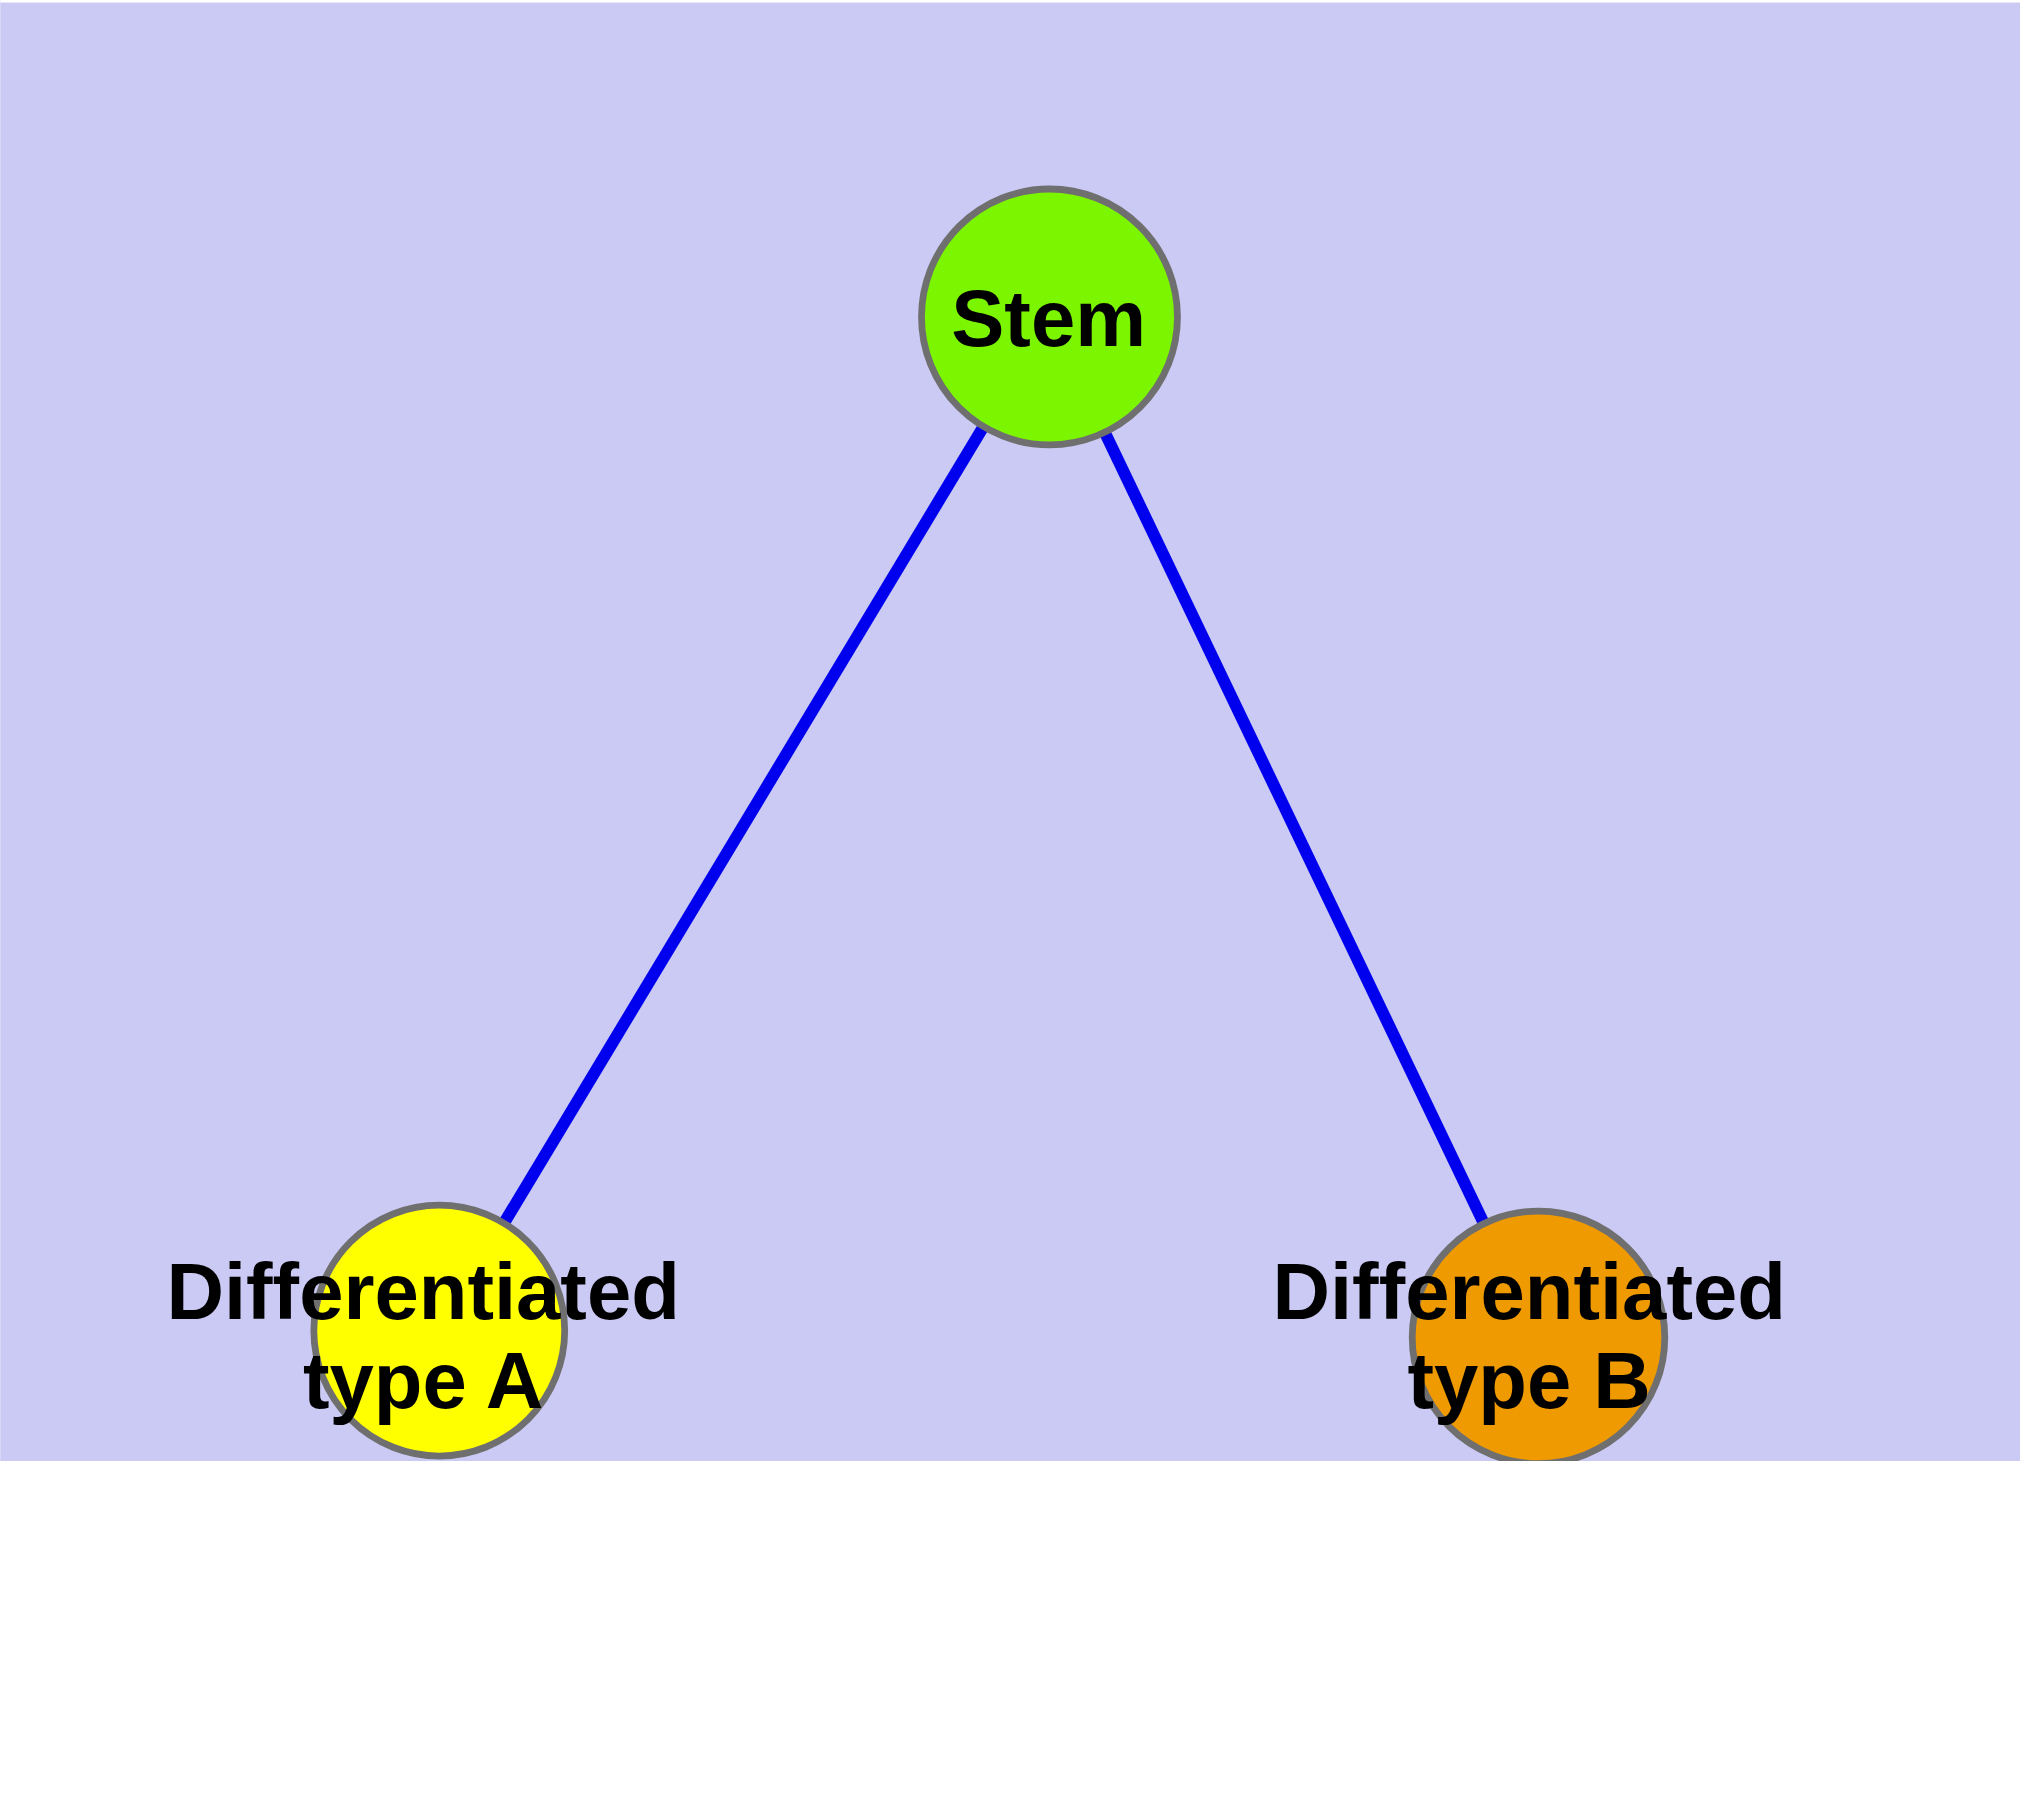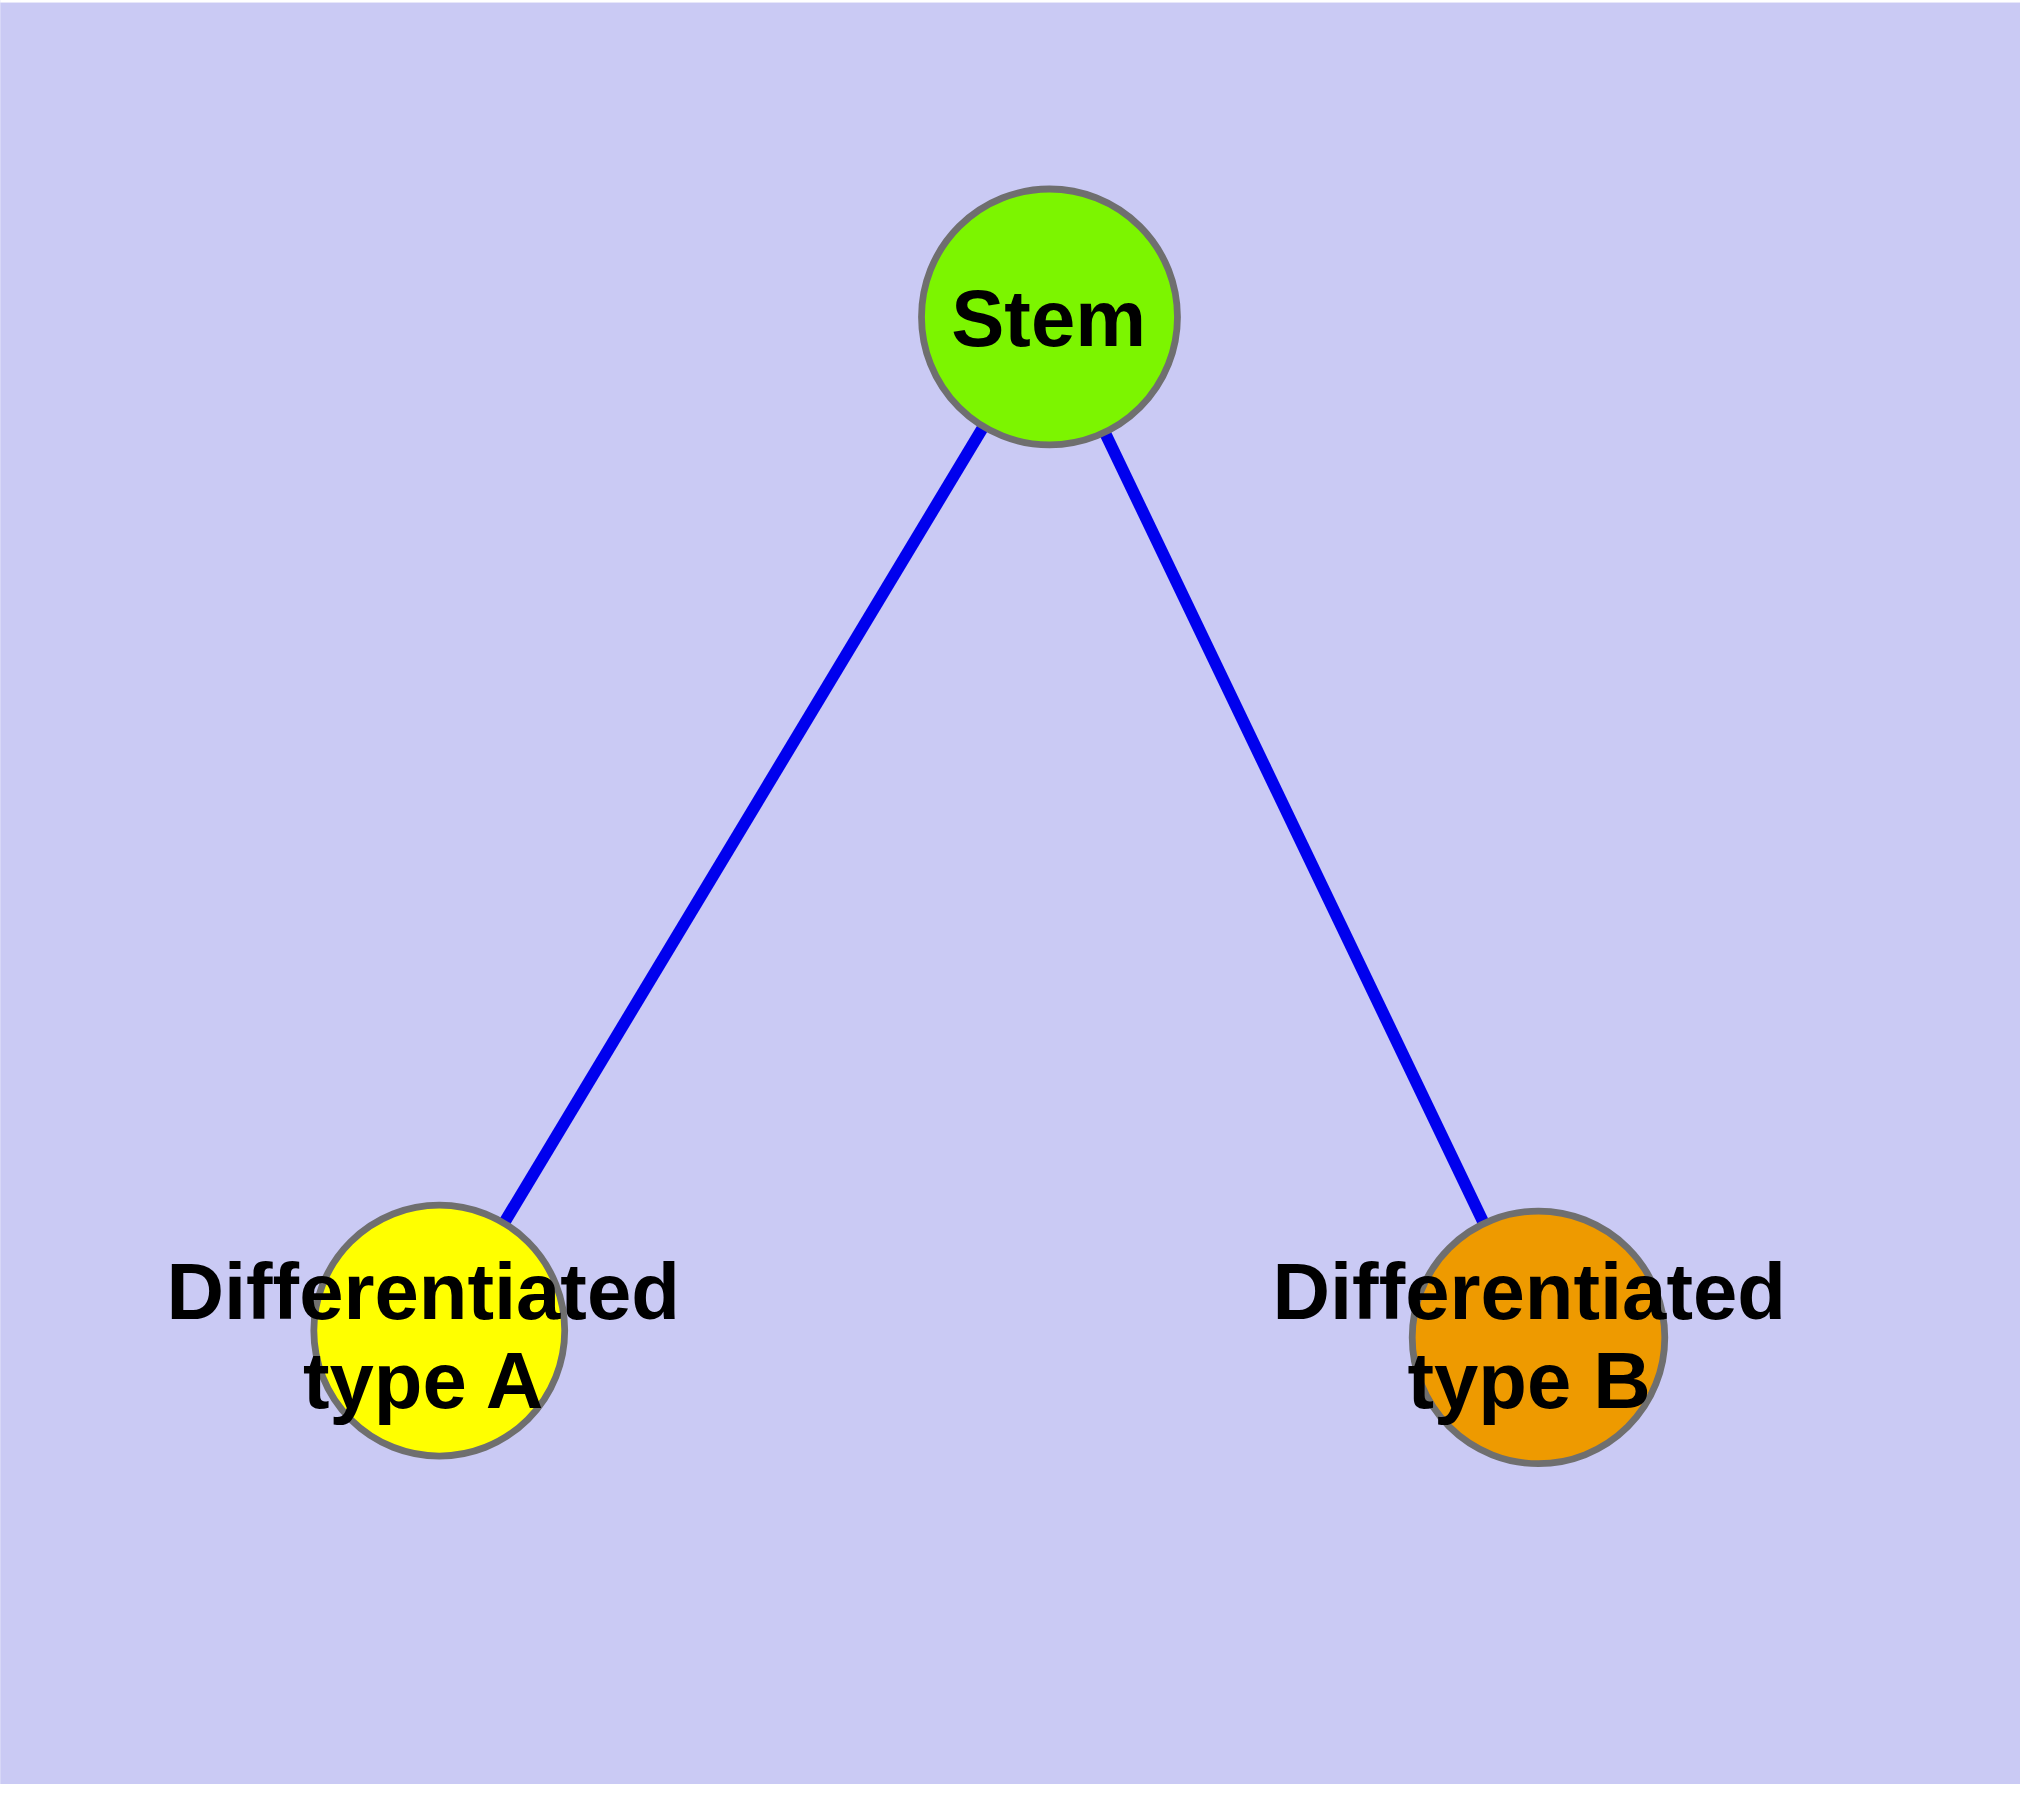--- a/index.html
+++ b/index.html
@@ -3,21 +3,21 @@
 <meta charset="utf-8">
 <style>
   html, body {
     margin: 0;
     padding: 0;
     background: #ffffff;
   }
   .stage {
     position: relative;
     width: 2021px;
-    height: 1784px;
+    height: 1461px;
     overflow: hidden;
   }
   svg.graph {
     display: block;
     width: 2021px;
     height: 1812px;
   }
   .node-label-group text {
     font-family: "Liberation Sans", sans-serif;
     font-weight: bold;

